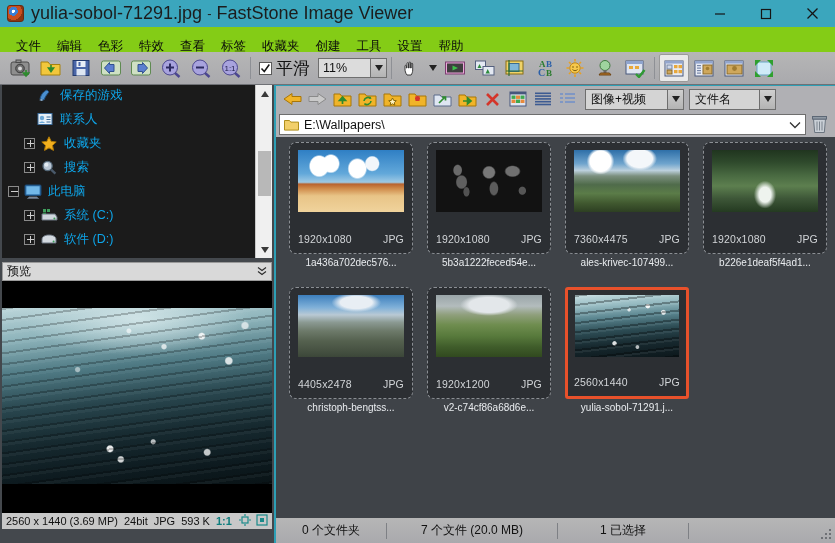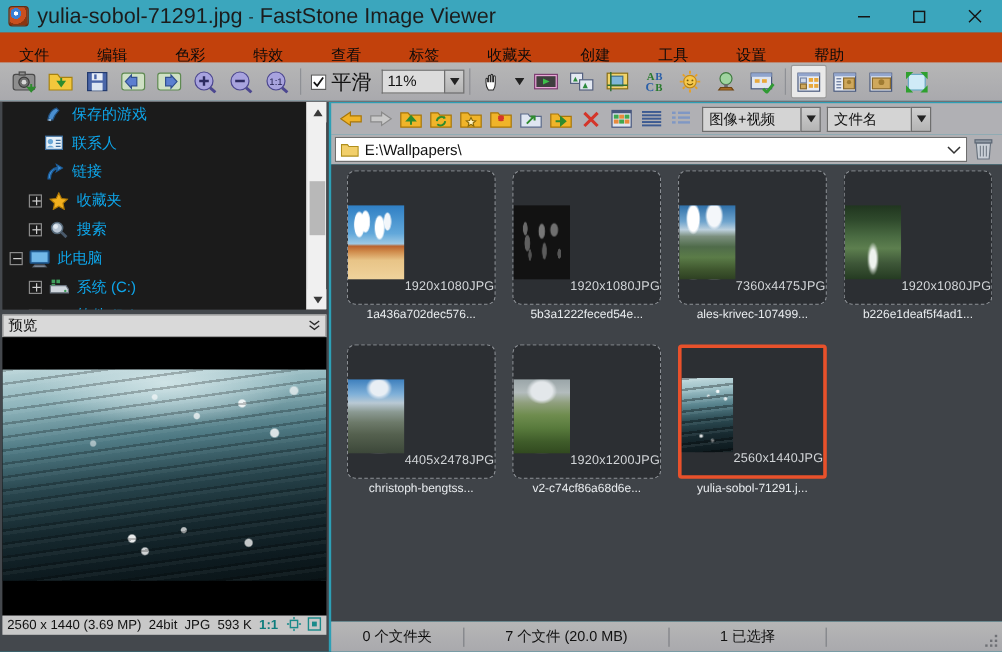--- a/index.html
+++ b/index.html
@@ -27,23 +27,22 @@
   .wbtns { margin-left:auto; display:flex; height:27px; }
   .wbtn {
     width:46px; height:27px; display:flex; align-items:center; justify-content:center;
     color:#151515;
   }
   .wbtn svg { display:block; }
 
   
   .menubar {
     position:absolute; left:0; top:27px; width:835px; height:39px;
-    background:#c2410c; display:flex; align-items:center; padding-left:8px;
+    background:#84cc16; display:flex; align-items:center; padding-left:8px;
     border-bottom:1px solid #cfcfcf;
-    gap:24px;
   }
   .menu-item { font-size:12.5px; color:#0b0b0b; padding:3px 8px; white-space:nowrap; }
 
   
   .toolbar {
     position:absolute; left:0; top:52px; width:835px; height:33px;
     background:linear-gradient(#b6b6b6,#a9a9ad);
     border-bottom:1px solid #6f7176;
     display:flex; align-items:center; padding-left:6px;
   }
@@ -171,21 +170,21 @@
 
   .thumbpanel {
     position:absolute; left:276px; top:137px; width:559px; height:381px;
     background:#3f4348; overflow:hidden;
   }
   .thumbgrid { position:absolute; left:6px; top:5px; display:flex; flex-wrap:wrap; }
   .cell { width:138px; height:145px; }
   .card {
     width:124px; height:112px; margin:0 auto; background:#2c2f33;
     border:1px dashed #8b8f94; border-radius:7px;
-    display:flex; flex-direction:row; align-items:center; padding-top:7px;
+    display:flex; flex-direction:column; align-items:center; padding-top:7px;
   }
   .card.selected { border:3px solid #e8512b; border-radius:3px; padding-top:5px; }
   .thumb-img { width:106px; height:62px; overflow:hidden; }
   .card.selected .thumb-img { width:104px; height:62px; }
   .meta {
     width:106px; margin-top:auto; margin-bottom:8px; display:flex; justify-content:space-between;
     font-size:10.5px; color:#d2d5d8; letter-spacing:.2px;
   }
   .cname {
     width:132px; margin:3px auto 0; text-align:center; font-size:10px; color:#e9ecef;
@@ -501,29 +500,20 @@
                 <circle cx="5" cy="6" r="2.2" fill="#6aa8d8"></circle>
                 <path d="M2.2 11c.6-2 5-2 5.6 0z" fill="#6aa8d8"></path>
                 <g stroke="#3d6e9e">
                   <path d="M9.5 5h4M9.5 7.5h4M9.5 10h4"></path>
                 </g>
               </svg>
           </span>
           <span class="tlabel">联系人</span>
         </div>
 
-        <div class="trow">
-          <div class="tdots lvl2"></div>
-          <span class="ticon">
-            <svg width="16" height="14" viewBox="0 0 16 14">
-                <path d="M3 13c0-6 4-9 8-9.5L10 1l5 3-5 3 1-2.5C8 5 5 8 5 13z" fill="#3d8fd8" stroke="#1d5d98"></path>
-              </svg>
-          </span>
-          <span class="tlabel">链接</span>
-        </div>
 
         <div class="trow">
           <div class="tdots"></div>
           <span class="expander plus"></span>
           <span class="ticon">
             <svg width="16" height="15" viewBox="0 0 16 15">
                 <path d="M8 .8l2.2 4.6 5 .6-3.7 3.4 1 5-4.5-2.5L3.5 14.4l1-5L.8 6l5-.6z" fill="#f2b01e" stroke="#b07a06"></path>
               </svg>
           </span>
           <span class="tlabel">收藏夹</span>

